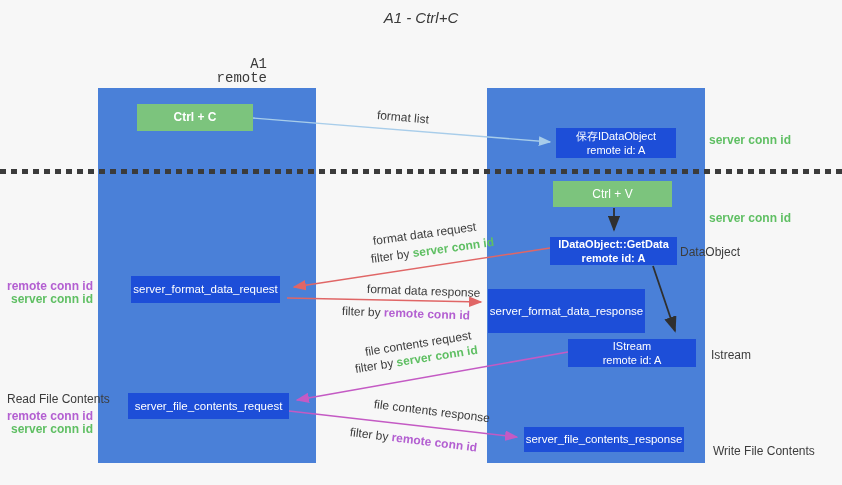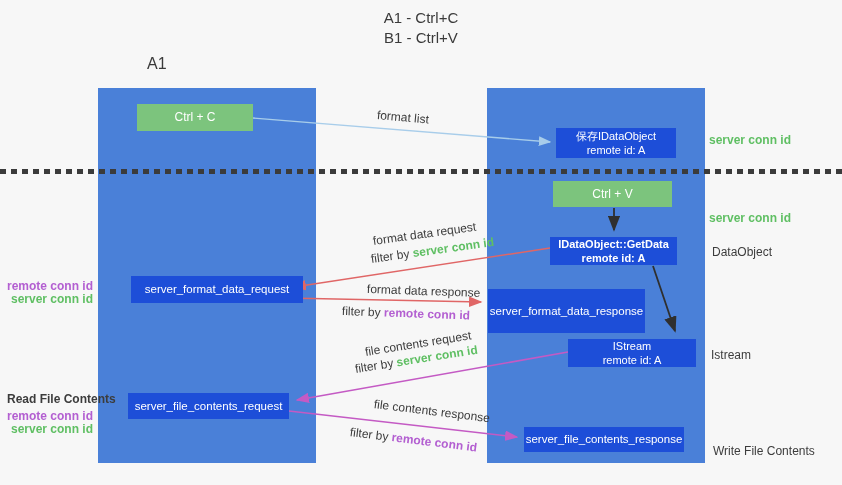--- a/index.html
+++ b/index.html
@@ -2,21 +2,21 @@
 <html><head>
 <meta charset="utf-8">
 <style>
   html,body{margin:0;padding:0;}
   .canvas{
     position:relative;width:842px;height:485px;background:#f7f7f7;
     font-family:"Liberation Sans",sans-serif;color:#3c3c3c;overflow:hidden;
   }
   .abs{position:absolute;}
   .title{width:100%;text-align:center;font-size:15px;line-height:20px;color:#3a3a3a;}
-  .col-header{font-size:16px;line-height:14px;text-align:left;color:#3a3a3a;}
+  .col-header{font-size:14px;line-height:14px;text-align:right;color:#3a3a3a;font-family:Liberation Mono, monospace;}
   .lifeline{background:#4a80d8;}
   .node{display:flex;align-items:center;justify-content:center;color:#fff;
         text-align:center;font-size:12px;line-height:13px;}
   .node.green{background:#7cc47d;}
   .node.orange{background:#1d4ed8;}
   .node .two{font-size:11px;line-height:14px;}
   .node .mono-name{font-size:11.5px;white-space:nowrap;}
   .lbl{font-size:12px;white-space:nowrap;}
   .lbl.green{color:#5fbf63;font-weight:bold;}
   .lbl.purple{color:#b35fd1;font-weight:bold;}
@@ -27,25 +27,25 @@
     left:0;top:169;width:842px;height:5px;
     background:repeating-linear-gradient(90deg,#3b3b3b 0 6px,transparent 6px 11px);
   }
   svg.overlay{position:absolute;left:0;top:0;pointer-events:none;}
 </style>
 </head>
 <body>
 
 <div class="canvas">
 
-  <div class="abs title" style="top:8px;">A1 - Ctrl+C</div>
-  <div class="abs title" style="top:28px;">B1 - Ctrl+V</div>
+  <div class="abs title" style="top:8px;font-style:italic;">A1 - Ctrl+C</div>
 
   <div class="abs col-header" style="left:147px;top:57px;width:120px;">
     <div>A1</div>
+    <div>remote</div>
   </div>
   <div class="abs col-header" style="left:536px;top:57px;width:120px;margin-top:35px;">
     <div>B1</div>
     <div>connection</div>
   </div>
 
   <div class="abs lifeline" style="left:98px;top:88px;width:218px;height:375px;"></div>
   <div class="abs lifeline" style="left:487px;top:88px;width:218px;height:375px;"></div>
 
   <div class="abs dotted-line" style="left:0;top:169px;"></div>
@@ -67,21 +67,21 @@
     </defs>
     <line x1="253" y1="118" x2="550" y2="142" stroke="#a8cdea" stroke-width="1.4" marker-end="url(#m-blue)"></line>
     <line x1="614" y1="208" x2="614" y2="230" stroke="#2f2f2f" stroke-width="1.8" marker-end="url(#m-black)"></line>
     <line x1="550" y1="248" x2="294" y2="287" stroke="#e06666" stroke-width="1.5" marker-end="url(#m-red)"></line>
     <line x1="287" y1="298" x2="481" y2="302" stroke="#e06666" stroke-width="1.5" marker-end="url(#m-red)"></line>
     <line x1="653" y1="266" x2="675" y2="331" stroke="#2f2f2f" stroke-width="1.8" marker-end="url(#m-black)"></line>
     <line x1="568" y1="352" x2="297" y2="400" stroke="#c45ac4" stroke-width="1.5" marker-end="url(#m-mag)"></line>
     <line x1="289" y1="411" x2="517" y2="437" stroke="#c45ac4" stroke-width="1.5" marker-end="url(#m-mag)"></line>
   </svg>
 
-  <div class="abs node green" style="left:137px;top:104px;width:116px;height:27px;">
+  <div class="abs node green" style="left:137px;top:104px;width:116px;height:27px;font-weight:bold;">
     <span>Ctrl + C</span>
   </div>
 
   <div class="abs node orange" style="left:556px;top:128px;width:120px;height:30px;">
     <div class="two">
       <div>保存IDataObject</div>
       <div>remote id: A</div>
     </div>
   </div>
 
@@ -89,21 +89,21 @@
     <span>Ctrl + V</span>
   </div>
 
   <div class="abs node orange" style="left:550px;top:237px;width:127px;height:28px;font-weight:bold;">
     <div class="two">
       <div>IDataObject::GetData</div>
       <div>remote id: A</div>
     </div>
   </div>
 
-  <div class="abs node orange" style="left:131px;top:276px;width:172px;height:27px;">
+  <div class="abs node orange" style="left:131px;top:276px;width:149px;height:27px;">
     <span class="mono-name">server_format_data_request</span>
   </div>
 
   <div class="abs node orange" style="left:488px;top:289px;width:157px;height:44px;">
     <span class="mono-name">server_format_data_response</span>
   </div>
 
   <div class="abs node orange" style="left:568px;top:339px;width:128px;height:28px;">
     <div class="two">
       <div>IStream</div>
@@ -136,23 +136,23 @@
     <span class="dark">filter by </span><span class="lbl green">server conn id</span>
   </div>
 
   <div class="abs lbl dark rot" style="left:374px;top:397px;transform:rotate(7deg);">file contents response</div>
   <div class="abs lbl rot" style="left:350px;top:425px;transform:rotate(7deg);">
     <span class="dark">filter by </span><span class="lbl purple">remote conn id</span>
   </div>
 
   <div class="abs lbl green" style="left:709px;top:133px;">server conn id</div>
   <div class="abs lbl green" style="left:709px;top:211px;">server conn id</div>
-  <div class="abs lbl dark" style="left:712px;top:245px;">DataObject</div>
+  <div class="abs lbl dark" style="left:680px;top:245px;">DataObject</div>
   <div class="abs lbl dark" style="left:711px;top:348px;">Istream</div>
   <div class="abs lbl dark" style="left:713px;top:444px;">Write File Contents</div>
 
   <div class="abs lbl purple right-align" style="left:0;top:279px;width:93px;">remote conn id</div>
   <div class="abs lbl green right-align" style="left:0;top:292px;width:93px;">server conn id</div>
-  <div class="abs lbl dark" style="left:7px;top:392px;font-weight:bold;">Read File Contents</div>
+  <div class="abs lbl dark" style="left:7px;top:392px;">Read File Contents</div>
   <div class="abs lbl purple right-align" style="left:0;top:409px;width:93px;">remote conn id</div>
   <div class="abs lbl green right-align" style="left:0;top:422px;width:93px;">server conn id</div>
 
 </div>
 
 </body></html>

